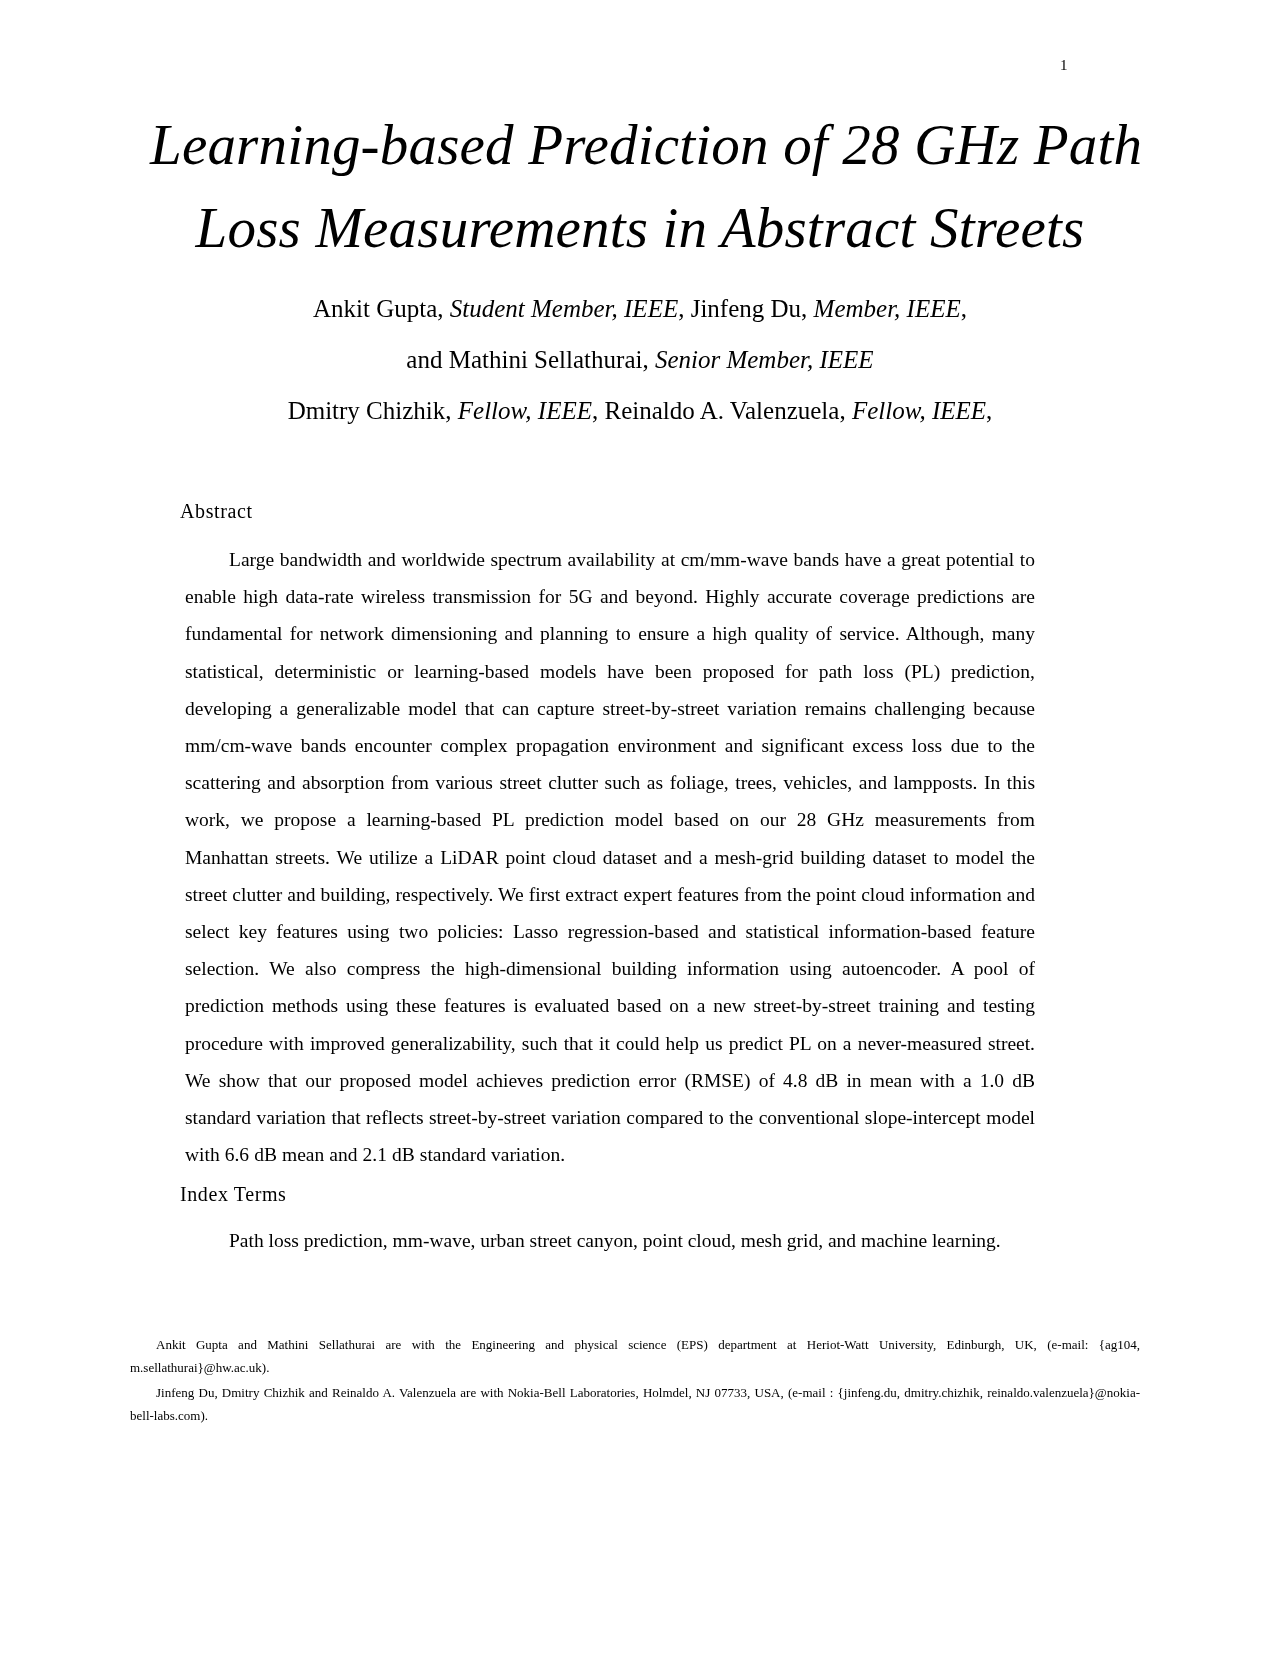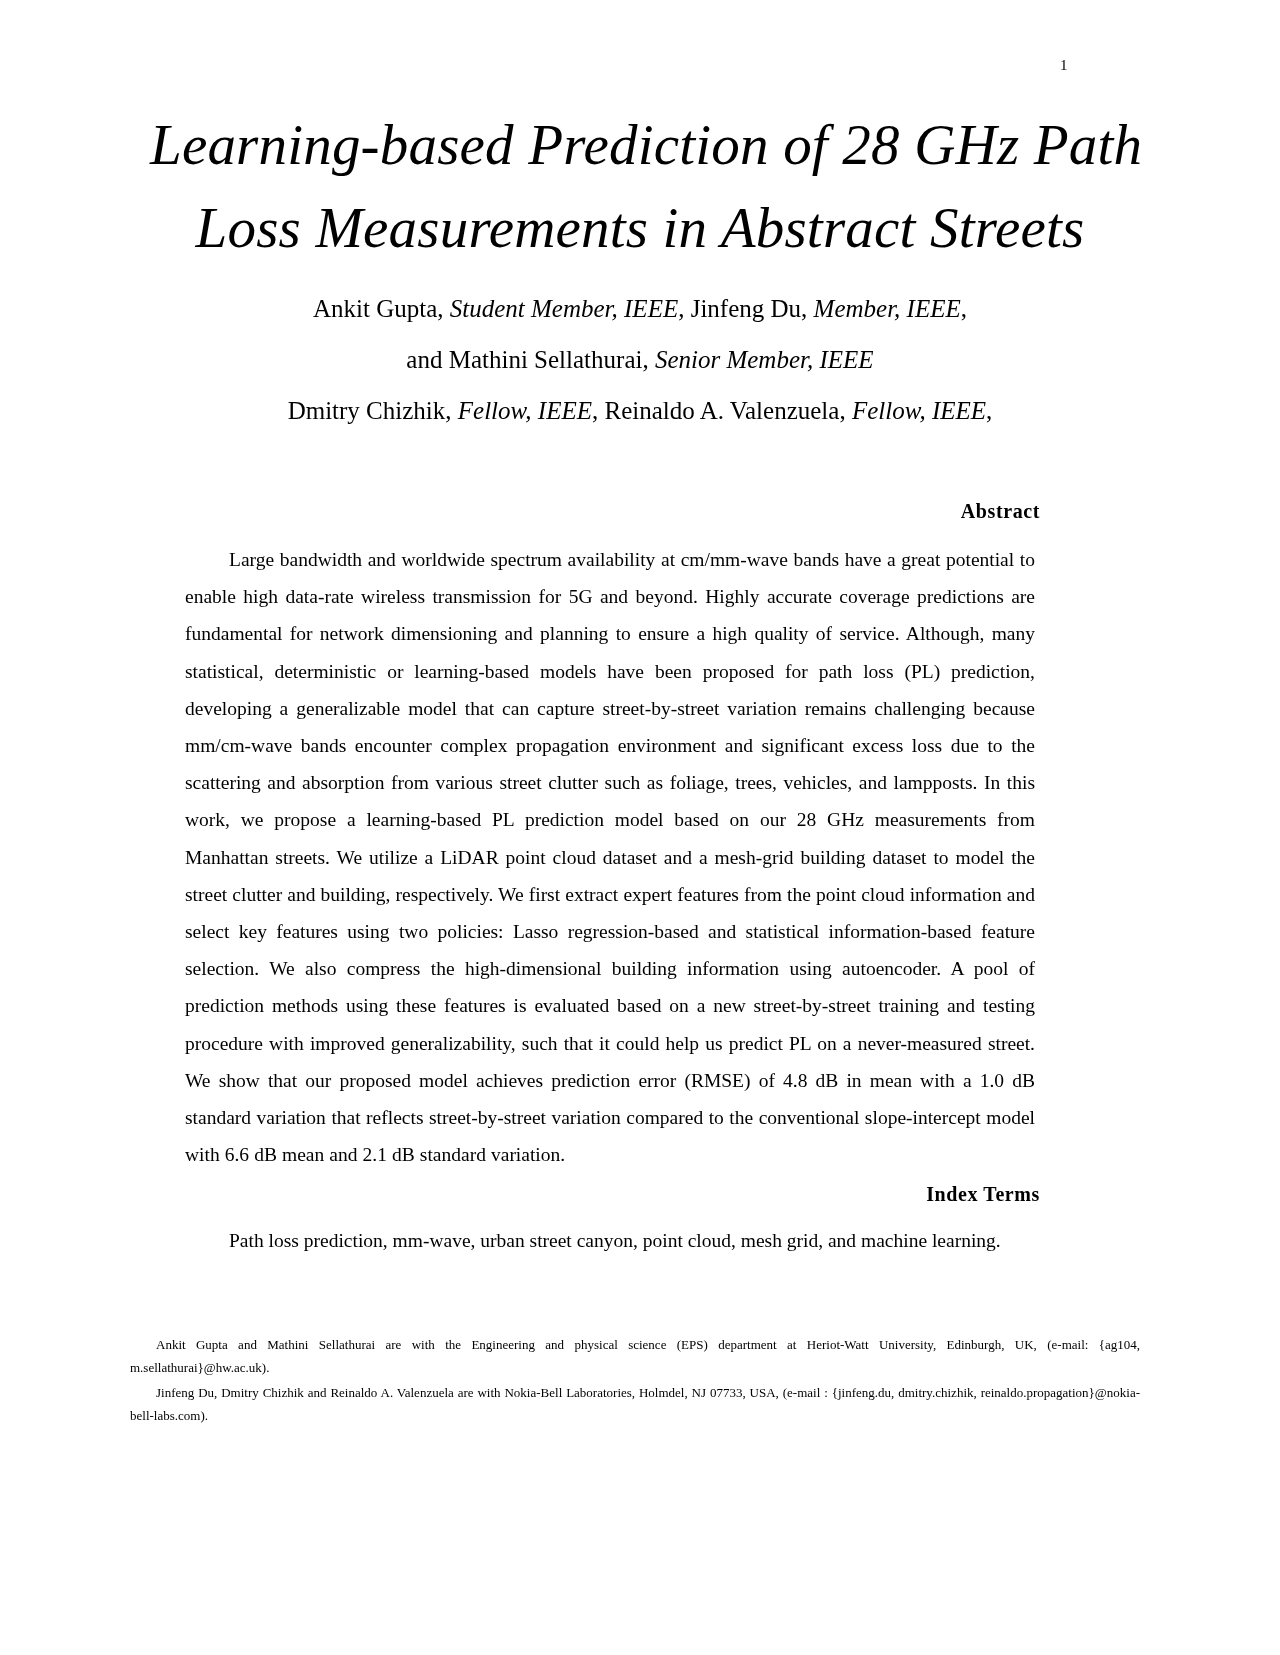--- a/index.html
+++ b/index.html
@@ -63,23 +63,23 @@
   }
   .author-line em {
     font-style: italic;
   }
 
   
   .section-heading {
     position: absolute;
     left: 180px;
     width: 860px;
-    text-align: right;
+    text-align: left;
     font-size: 20px;
-    font-weight: bold;
+    font-weight: normal;
     letter-spacing: 0.6px;
   }
   #abstract-heading { top: 500px; }
   #index-heading    { top: 1183px; }
 
   
   .abstract-body {
     position: absolute;
     top: 541px;
     left: 185px;
@@ -138,16 +138,16 @@
   </div>
 
   <div class="section-heading" id="abstract-heading">Abstract</div>
   <div class="abstract-body">Large bandwidth and worldwide spectrum availability at cm/mm-wave bands have a great potential to enable high data-rate wireless transmission for 5G and beyond. Highly accurate coverage predictions are fundamental for network dimensioning and planning to ensure a high quality of service. Although, many statistical, deterministic or learning-based models have been proposed for path loss (PL) prediction, developing a generalizable model that can capture street-by-street variation remains challenging because mm/cm-wave bands encounter complex propagation environment and significant excess loss due to the scattering and absorption from various street clutter such as foliage, trees, vehicles, and lampposts. In this work, we propose a learning-based PL prediction model based on our 28 GHz measurements from Manhattan streets. We utilize a LiDAR point cloud dataset and a mesh-grid building dataset to model the street clutter and building, respectively. We first extract expert features from the point cloud information and select key features using two policies: Lasso regression-based and statistical information-based feature selection. We also compress the high-dimensional building information using autoencoder. A pool of prediction methods using these features is evaluated based on a new street-by-street training and testing procedure with improved generalizability, such that it could help us predict PL on a never-measured street. We show that our proposed model achieves prediction error (RMSE) of 4.8 dB in mean with a 1.0 dB standard variation that reflects street-by-street variation compared to the conventional slope-intercept model with 6.6 dB mean and 2.1 dB standard variation.</div>
 
   <div class="section-heading" id="index-heading">Index Terms</div>
   <div class="index-body">Path loss prediction, mm-wave, urban street canyon, point cloud, mesh grid, and machine learning.</div>
 
   <div class="footnotes">
     <p class="footnote-para">Ankit Gupta and Mathini Sellathurai are with the Engineering and physical science (EPS) department at Heriot-Watt University, Edinburgh, UK, (e-mail: {ag104, m.sellathurai}@hw.ac.uk).</p>
-    <p class="footnote-para">Jinfeng Du, Dmitry Chizhik and Reinaldo A. Valenzuela are with Nokia-Bell Laboratories, Holmdel, NJ 07733, USA, (e-mail : {jinfeng.du, dmitry.chizhik, reinaldo.propagation}@nokia-bell-labs.com).</p>
+    <p class="footnote-para">Jinfeng Du, Dmitry Chizhik and Reinaldo A. Valenzuela are with Nokia-Bell Laboratories, Holmdel, NJ 07733, USA, (e-mail : {jinfeng.du, dmitry.chizhik, reinaldo.valenzuela}@nokia-bell-labs.com).</p>
   </div>
 
 </div>
 
 </body></html>

